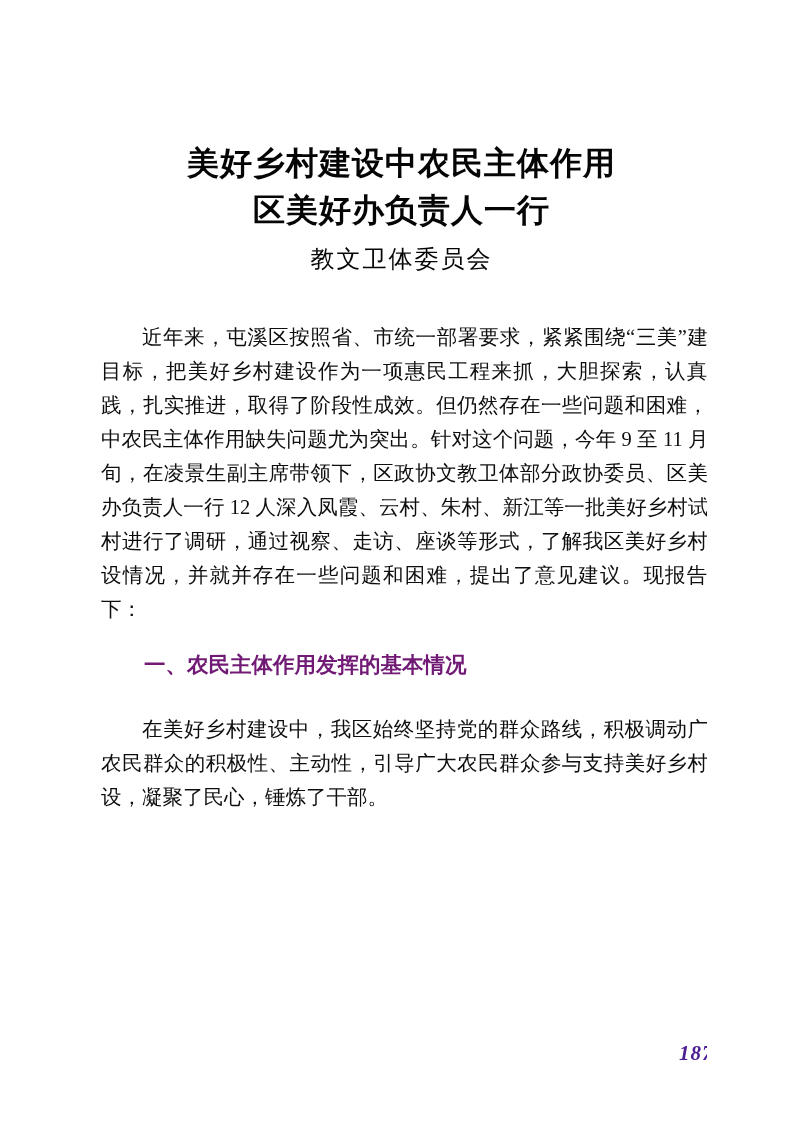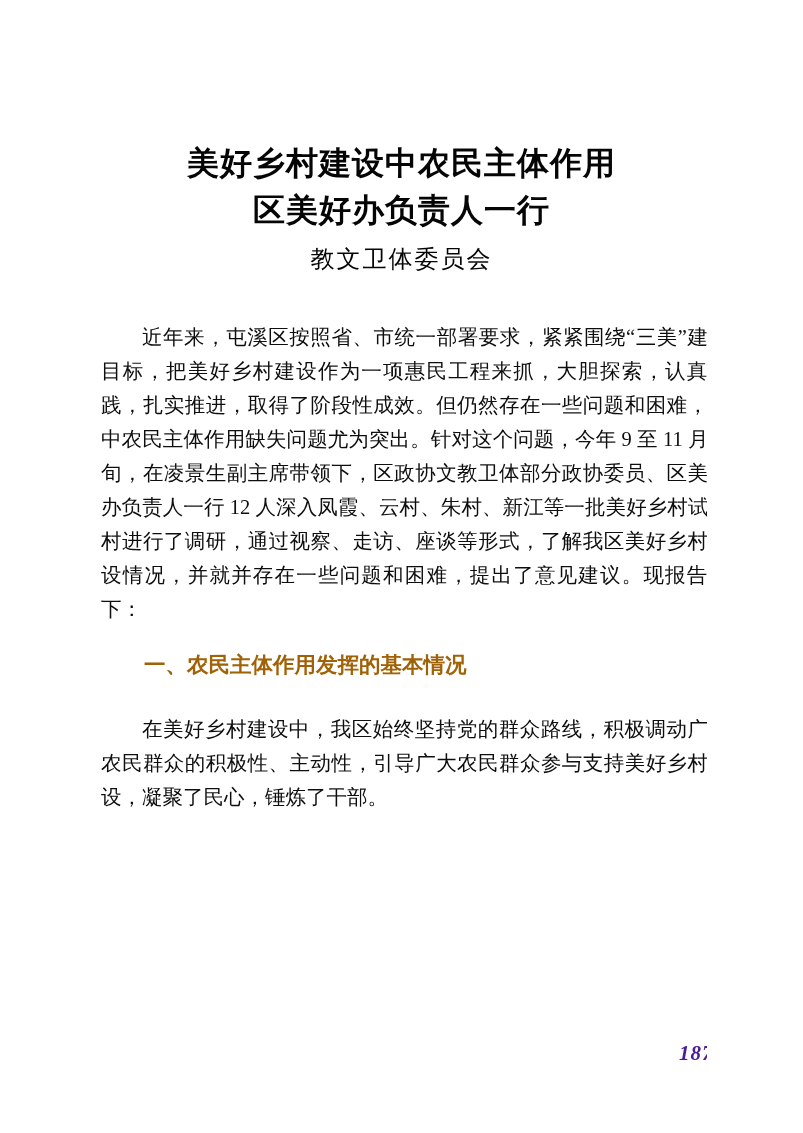--- a/index.html
+++ b/index.html
@@ -62,21 +62,21 @@
     text-indent: 2em;
   }
   .section-heading {
     margin: 22px 0 30px 0;
     padding: 0;
     font-family: "Liberation Sans", sans-serif;
     font-weight: bold;
     font-size: 21.5px;
     line-height: 34px;
     text-indent: 2em;
-    color: #a16207;
+    color: #701a75;
   }
   .bold-lead {
     font-weight: bold;
     font-family: "Liberation Sans", sans-serif;
   }
   .page-number {
     position: absolute;
     top: 1041px;
     left: 679px;
     font-family: "Liberation Serif", serif;

